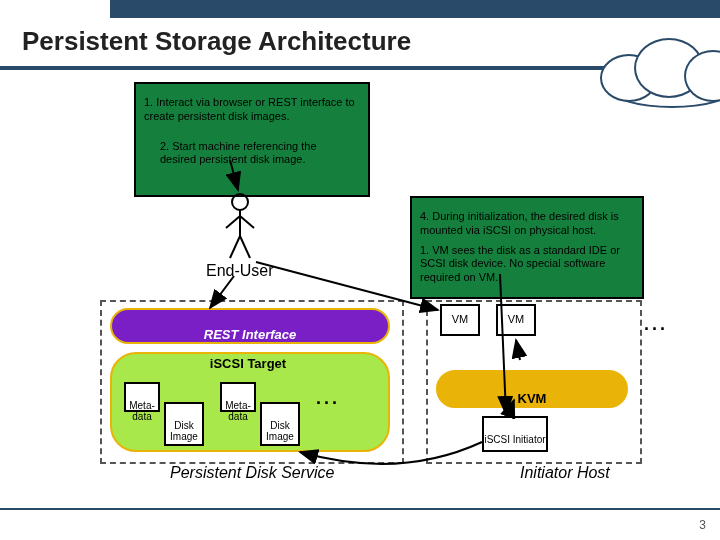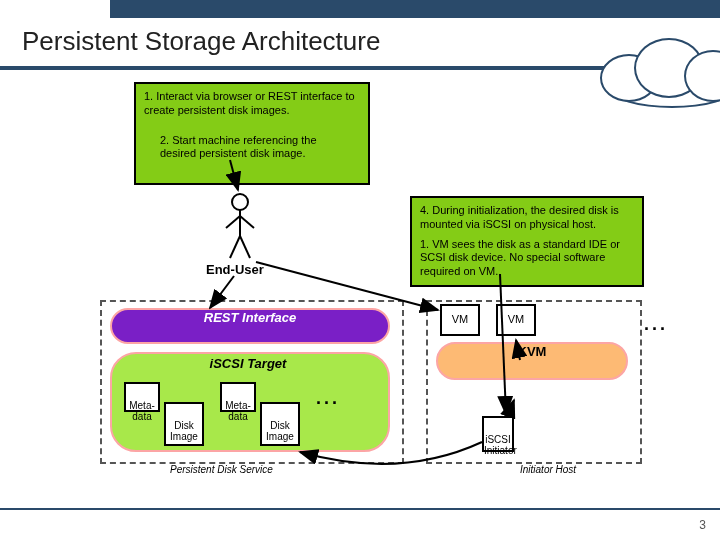--- a/index.html
+++ b/index.html
@@ -1,68 +1,68 @@
 <!DOCTYPE html>
 <html><head>
 <meta charset="utf-8">
 <style>
 html,body{margin:0;padding:0;font-family:Arial,Helvetica,sans-serif;background:#fff;color:#000}
 .slide{width:720px;height:540px;position:relative;overflow:hidden;background:#fff}
 .topbar{position:absolute;top:0;left:0;right:0;height:18px;background:#2a4a6a}
 .topbar::before{content:"";display:block;width:110px;height:100%;background:#fff}
-.title{position:absolute;top:26px;left:22px;font-size:26px;font-weight:400;color:#222}
+.title{position:absolute;top:26px;left:22px;font-size:26px;font-weight:700;color:#222}
 .titlerule{position:absolute;top:66px;left:0;width:720px;height:4px;background:#2a4a6a}
 .cloud{position:absolute;top:34px;right:-30px;width:160px;height:70px;pointer-events:none;z-index:5}
 .cloud div{position:absolute;border:2px solid #2a4a6a;border-radius:50%;background:#fff}
 .c1{width:54px;height:44px;left:10px;top:20px}
 .c2{width:66px;height:56px;left:44px;top:4px}
 .c3{width:54px;height:48px;left:94px;top:16px}
 .c4{width:120px;height:34px;left:20px;top:36px;border-radius:20px}
 
 
 .diagram{position:absolute;top:82px;left:100px;width:560px;height:408px}
 .diagram svg{position:absolute;top:0;left:0}
 
 
-.infobox{position:absolute;background:#84cc16;border:2px solid #000;padding:6px 8px;font-size:11px;line-height:1.25}
+.infobox{position:absolute;background:#15803d;border:2px solid #000;padding:12px 8px;font-size:11px;line-height:1.25}
 .infobox .step{margin:0 0 6px}
 .info1{top:0;left:34px;width:216px}
 .info2{top:114px;left:310px;width:214px}
 
 
 .stick{position:absolute;top:110px;left:120px;width:40px;height:70px}
-.eulabel{position:absolute;top:180px;left:106px;font-size:13px;font-weight:700}
+.eulabel{position:absolute;top:180px;left:106px;font-size:16px;font-weight:400}
 
 
 .zone{position:absolute;border:2px dashed #555}
 .pds{top:218px;left:0;width:300px;height:160px}
 .ph {top:218px;left:326px;width:212px;height:160px}
-.zlabel{position:absolute;font-style:italic;font-size:10px}
+.zlabel{position:absolute;font-style:italic;font-size:16px}
 .pdsl{top:382px;left:70px}
 .phl {top:382px;left:420px}
 
 
-.pill{position:absolute;border:2px solid #fca5a5;border-radius:26px;text-align:center;font-weight:700;font-size:13px;box-sizing:border-box;display:flex;align-items:flex-start;justify-content:center}
+.pill{position:absolute;border:2px solid #eab308;border-radius:26px;text-align:center;font-weight:700;font-size:13px;box-sizing:border-box;display:flex;align-items:flex-end;justify-content:center}
 .rest{top:226px;left:10px;width:280px;height:36px;background:#7a1fc6;color:#fff;font-style:italic}
 .iscsitgt{top:270px;left:10px;width:280px;height:100px;background:#a8e84a}
-.iscsitgt .lbl{position:absolute;top:2px;left:0;right:4px;text-align:center;font-style:italic}
-.kvm{top:260px;left:336px;width:192px;height:38px;background:#fdba74}
+.iscsitgt .lbl{position:absolute;top:2px;left:0;right:4px;text-align:center;}
+.kvm{top:288px;left:336px;width:192px;height:38px;background:#eab308}
 
 
 .sbox{position:absolute;border:2px solid #000;background:#fff;font-size:10px;text-align:center;line-height:1.05;padding-top:17px;box-sizing:border-box}
 .meta1{top:300px;left:24px;width:36px;height:30px}
 .dimg1{top:320px;left:64px;width:40px;height:44px}
 .meta2{top:300px;left:120px;width:36px;height:30px}
 .dimg2{top:320px;left:160px;width:40px;height:44px}
 .dots{position:absolute;font-size:18px;font-weight:900;letter-spacing:3px}
 .dots1{top:306px;left:216px}
 .dots2{top:232px;left:544px}
 .vm1{top:222px;left:340px;width:40px;height:32px;font-size:11px;padding-top:8px}
 .vm2{top:222px;left:396px;width:40px;height:32px;font-size:11px;padding-top:8px}
-.iscsiinit{top:334px;left:382px;width:32px;height:36px}
+.iscsiinit{top:334px;left:382px;width:66px;height:36px}
 
 
 .footer{position:absolute;left:0;right:0;bottom:0;height:30px;background:#fff}
 .footerline{position:absolute;bottom:30px;left:0;right:0;height:2px;background:#2a4a6a}
 .pagenum{position:absolute;bottom:8px;right:14px;font-size:12px;color:#555}
 </style>
 </head>
 <body>
 
 <div class="slide">

